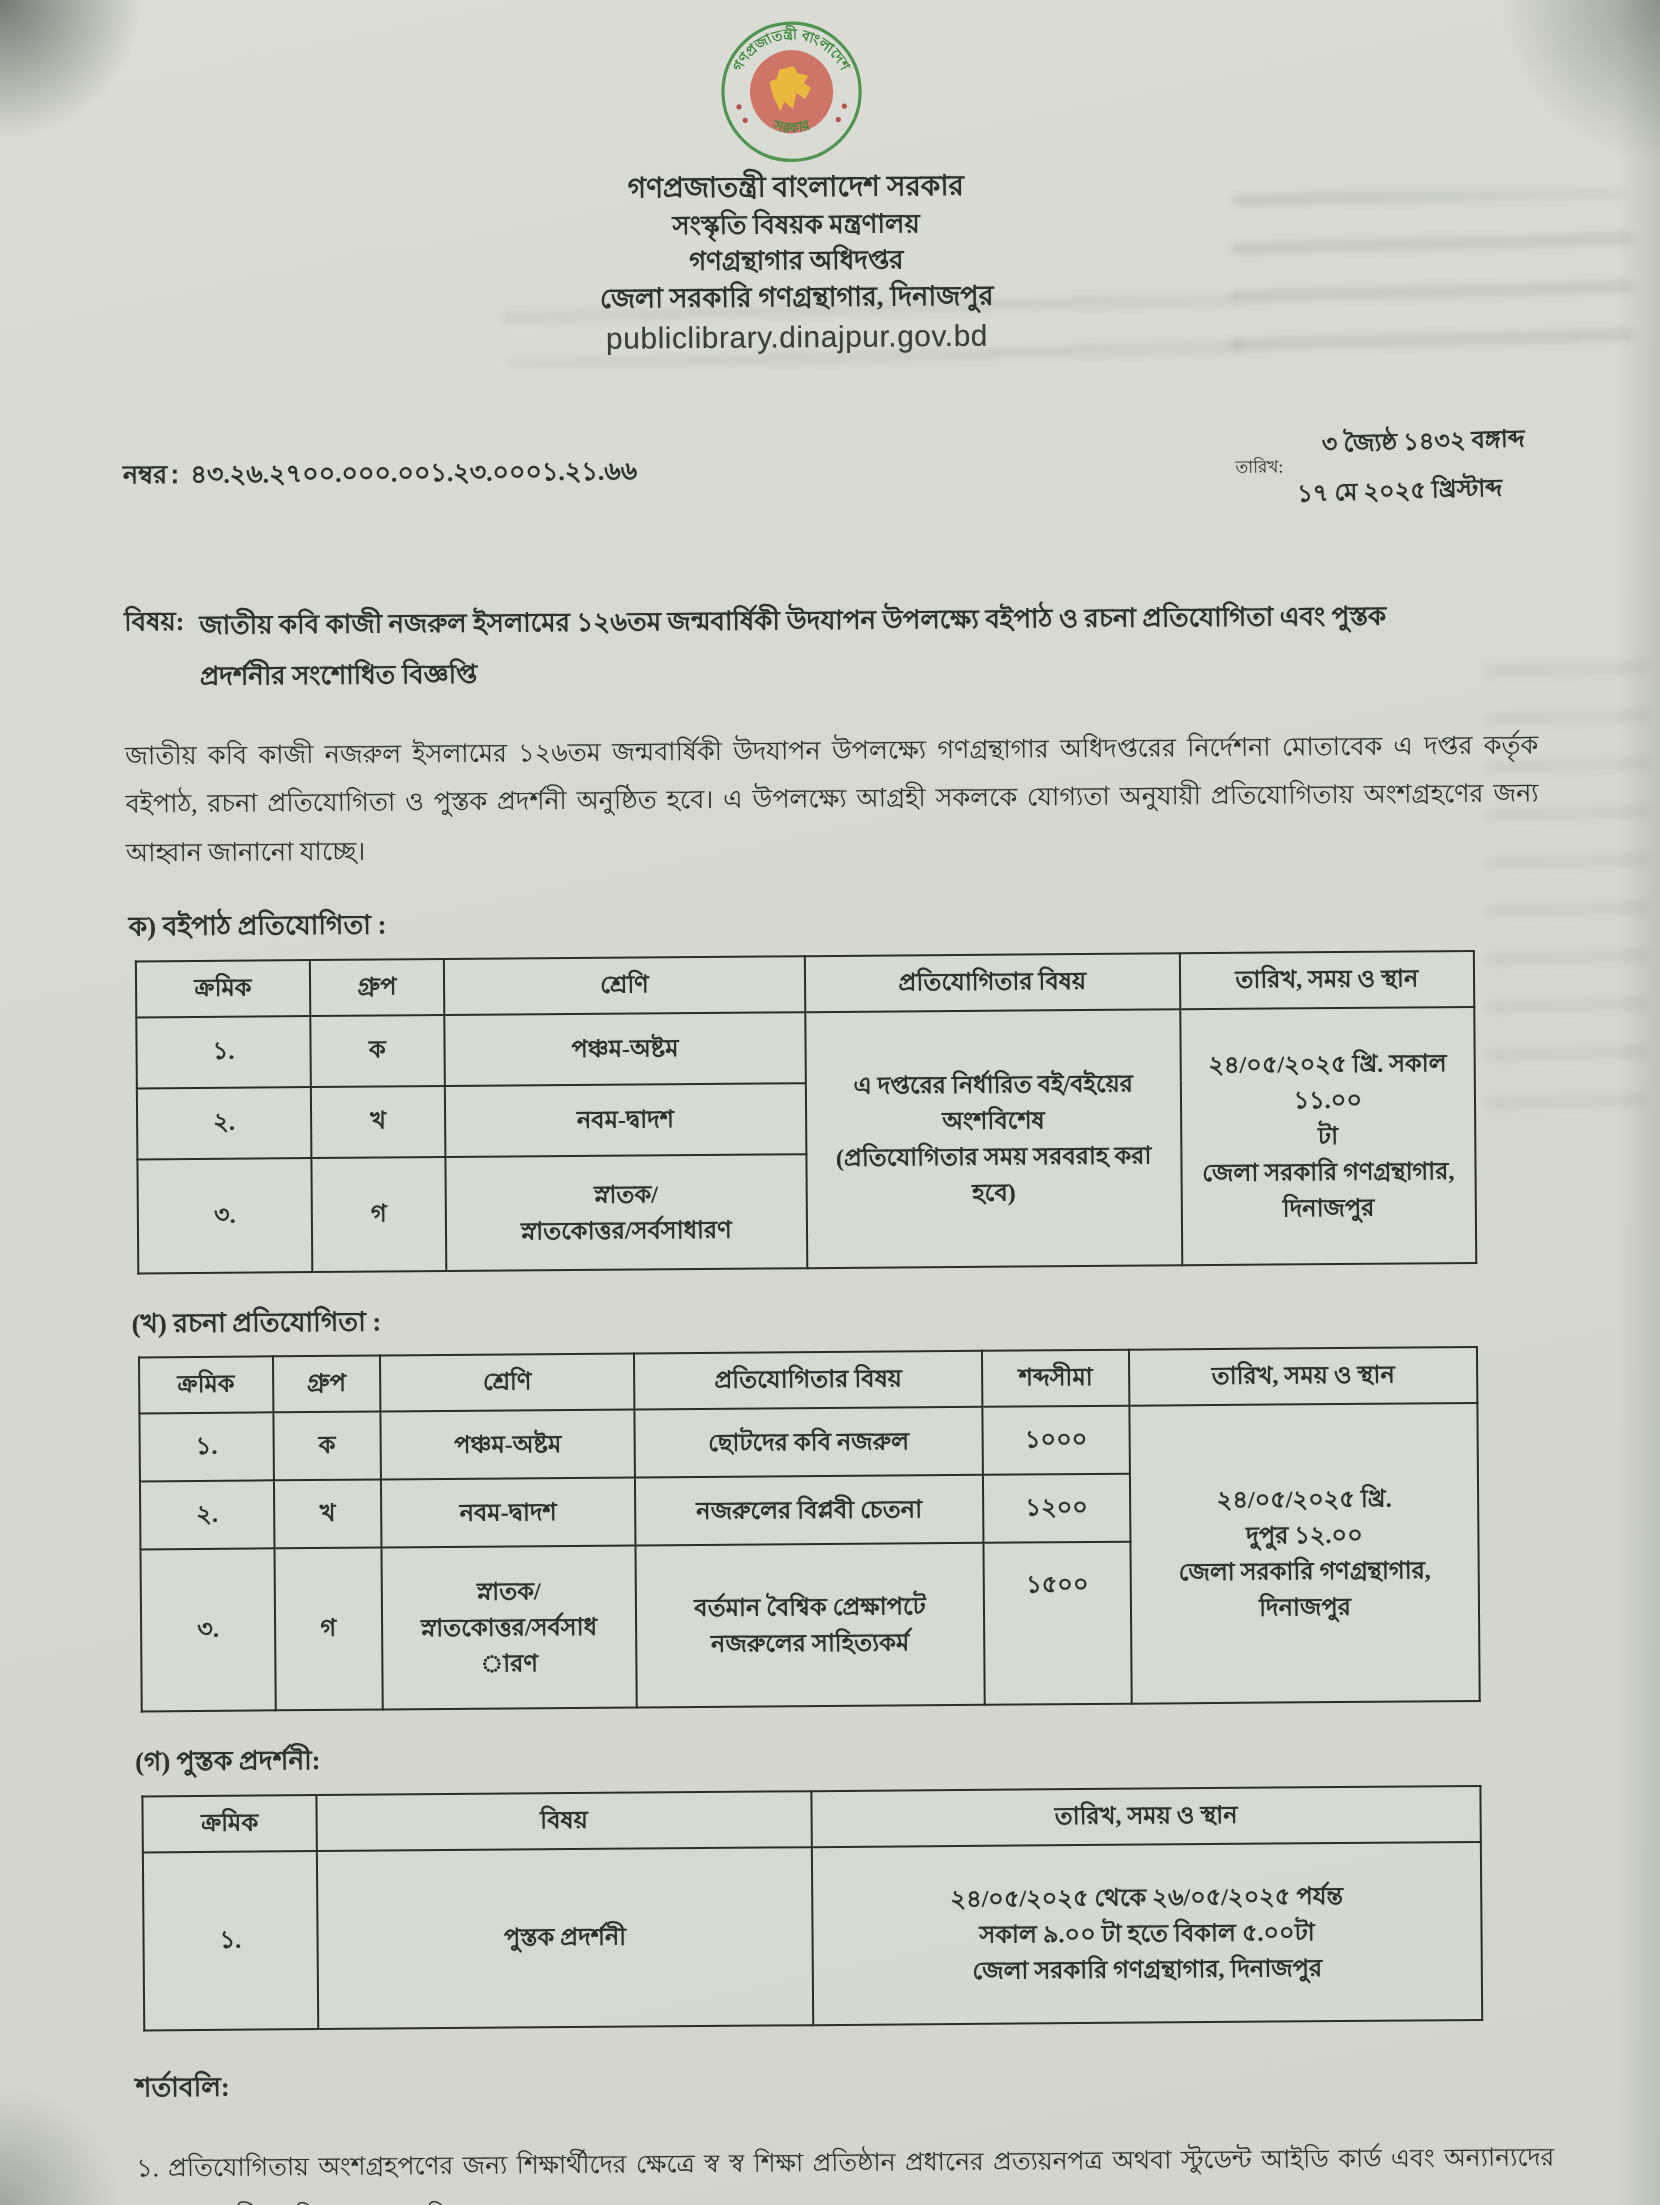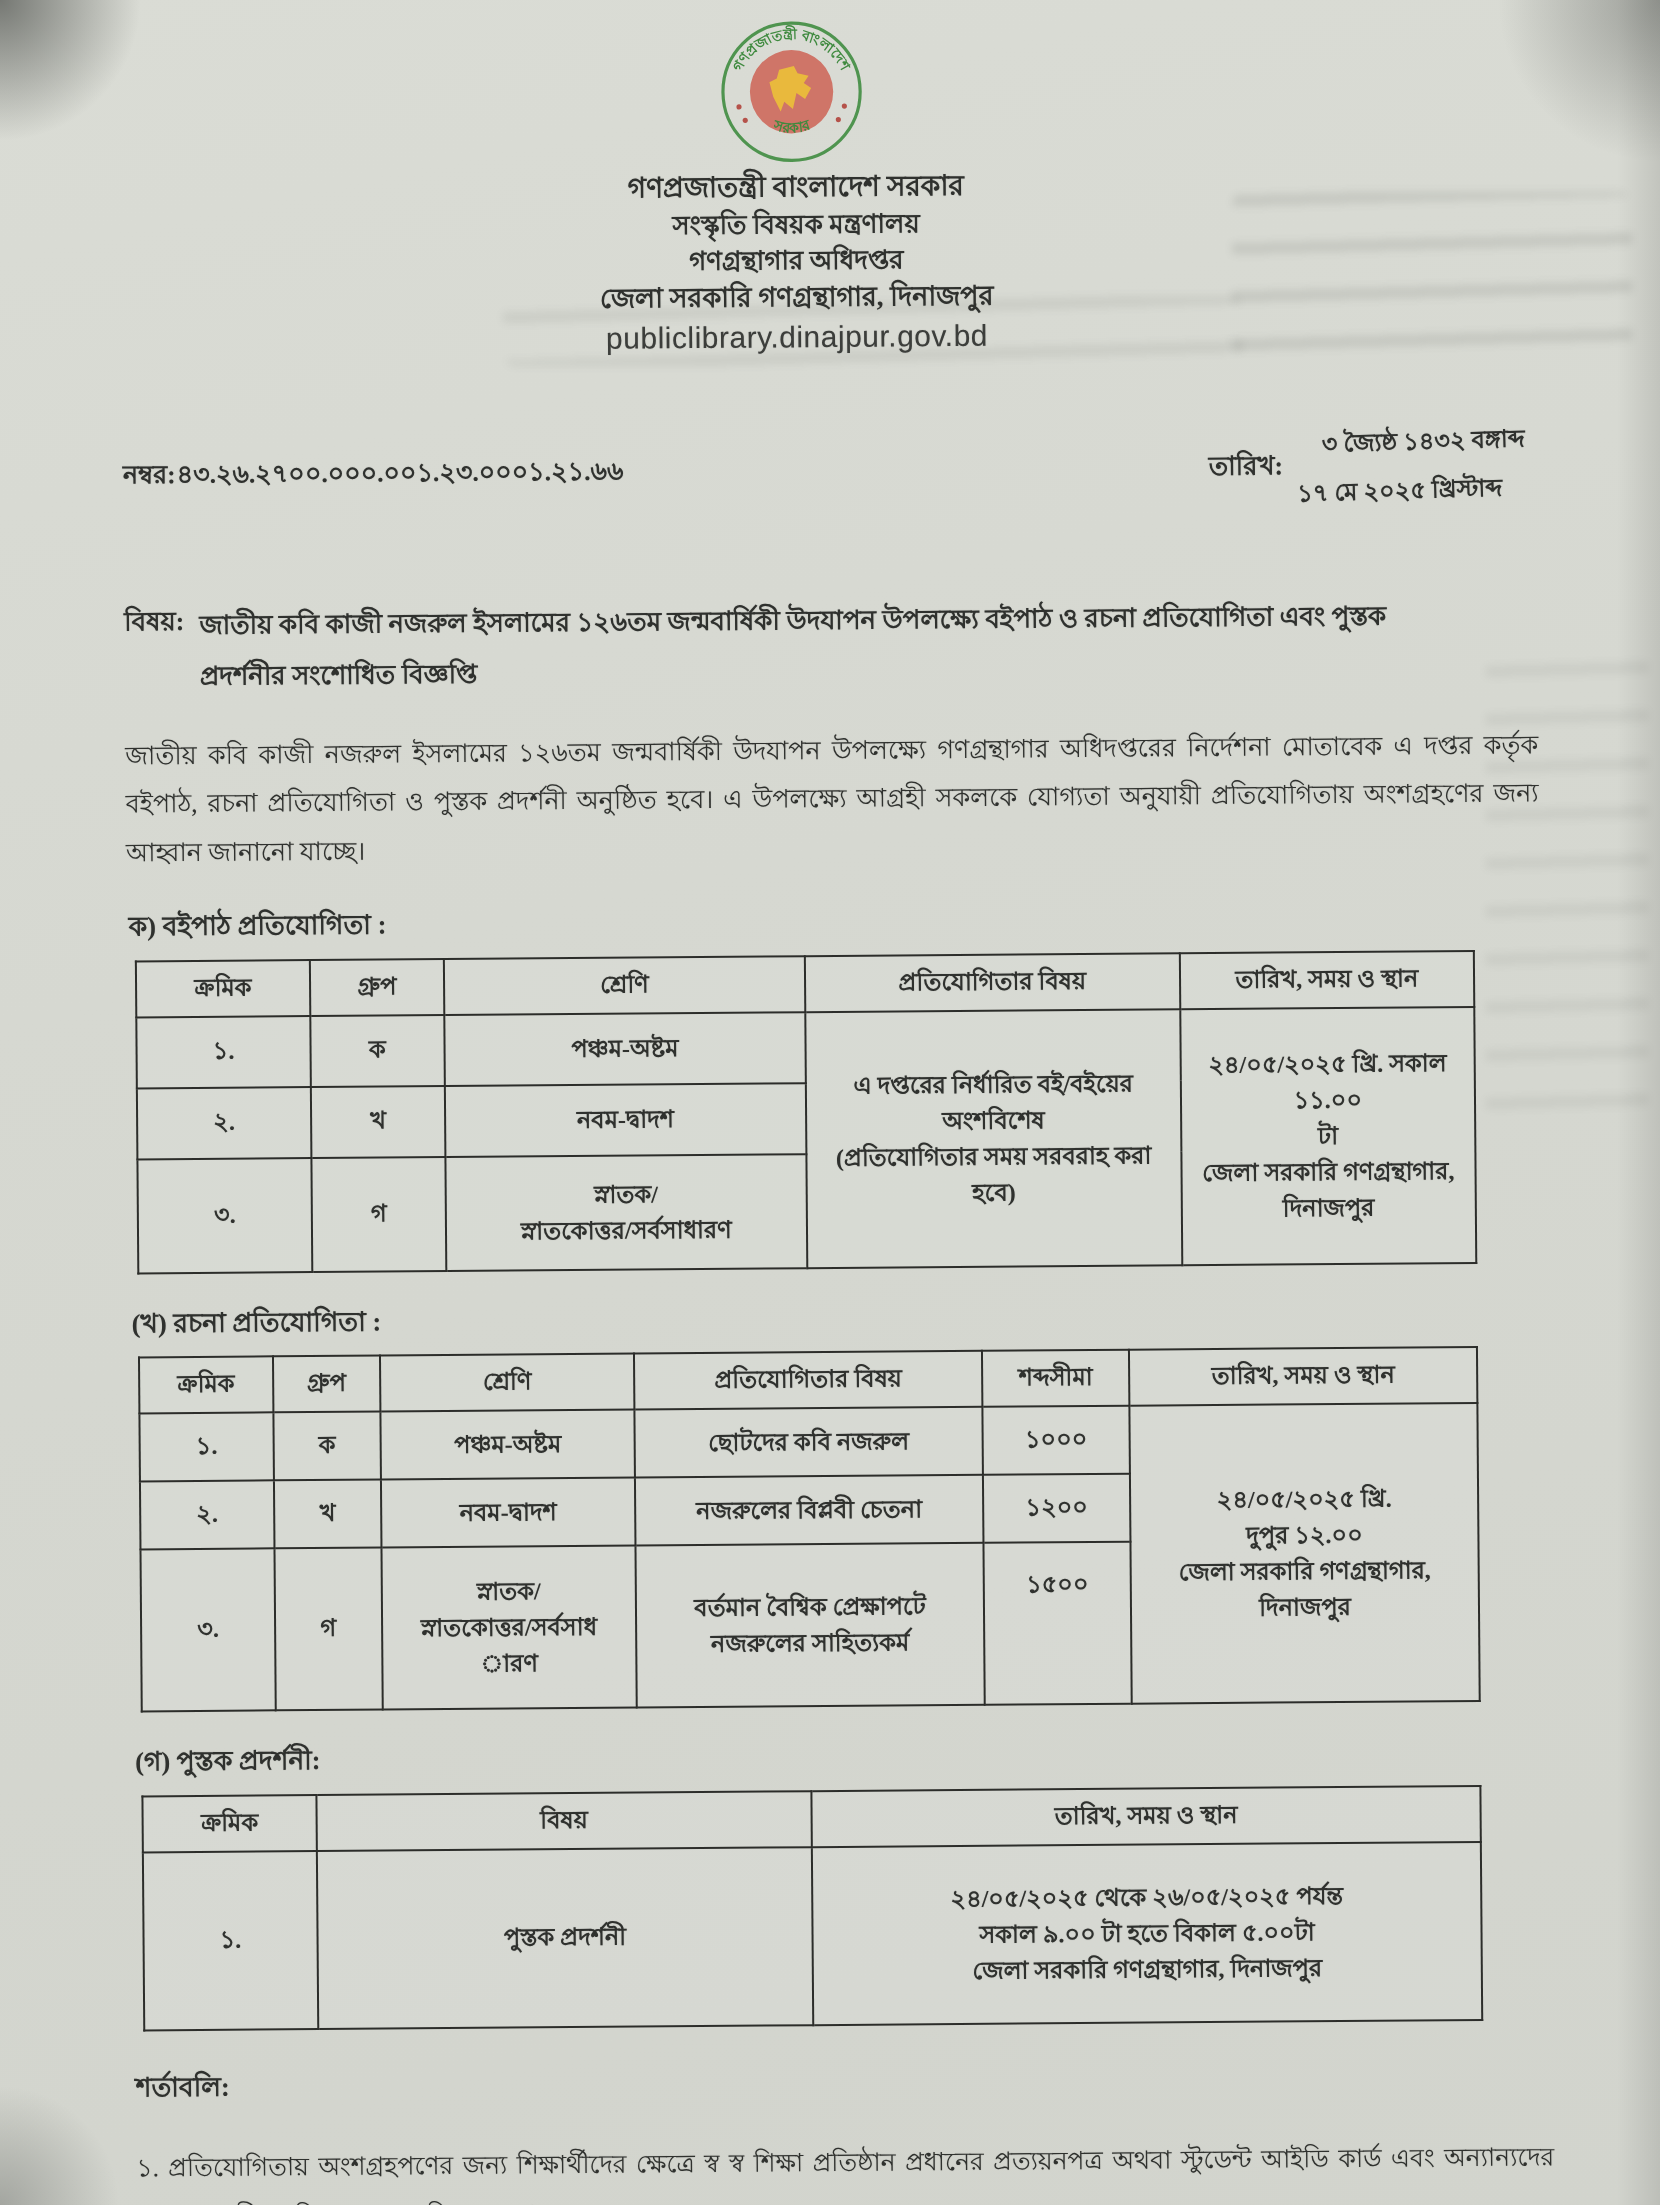--- a/index.html
+++ b/index.html
@@ -31,23 +31,23 @@
   .g3{left:1486px;top:643px;width:162px;height:476px;opacity:.08;}
   .emblem{width:147px;height:147px;margin:4.3px auto 3.2px auto;transform:translateX(-31px);}
   .hdr{ text-align:center;transform:translateX(-27px);line-height:1.38;}
   .hdr .h1{font-size:28px;font-weight:700;}
   .hdr .h2{font-size:26px;font-weight:600;}
   .hdr .h3{font-size:26px;font-weight:600;}
   .hdr .h4{font-size:27px;font-weight:700;}
   .hdr .url{font-size:30px;font-weight:400;font-family:"Liberation Sans","DejaVu Sans",sans-serif;color:#3c3e3b;letter-spacing:0.5px;}
   .memo-row{display:flex;justify-content:space-between;align-items:center;margin:69px 130px 0 128px;}
   .memo-no{font-size:25.4px;font-weight:700;}
-  .memo-no .lbl{margin-right:1px;}
+  .memo-no .lbl{margin-right:8px;font-family:Liberation Mono, monospace;}
   .date-block{display:flex;align-items:center;gap:14px;}
-  .date-label{font-size:26px;font-weight:700;}
+  .date-label{font-size:17px;font-weight:400;}
   .date-lines{display:flex;flex-direction:column;gap:9.7px;font-size:24px;font-weight:700;}
   .date-lines .dl1{margin-left:25px;transform:rotate(-1.2deg);}
   .date-lines .dl2{transform:rotate(-1.2deg);}
   .subject-row{display:flex;margin:80px 108px 0 128px;gap:15px;}
   .subject-label{font-size:26px;font-weight:800;white-space:nowrap;}
   .subject-text{font-size:26px;font-weight:800;line-height:1.95;max-width:1232px;}
   .body-par{margin:28px 119px 0 128px;font-size:25.4px;font-weight:500;line-height:1.92;text-align:justify;}
   .sec-title{margin:29px 0 9.7px 130px;font-size:26.5px;font-weight:800;}
   table{border-collapse:collapse;margin-left:136px;width:1340px;table-layout:fixed;
         background:rgba(222,224,217,.35);}

